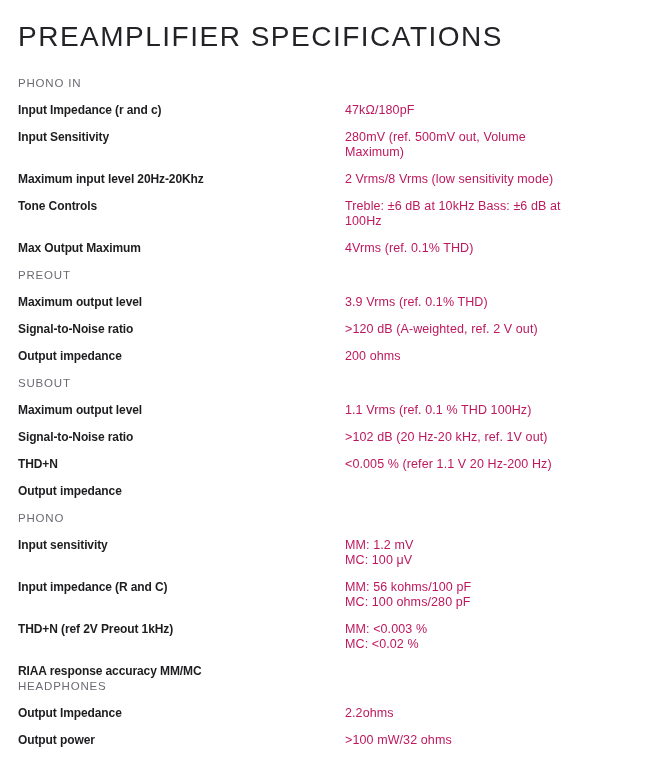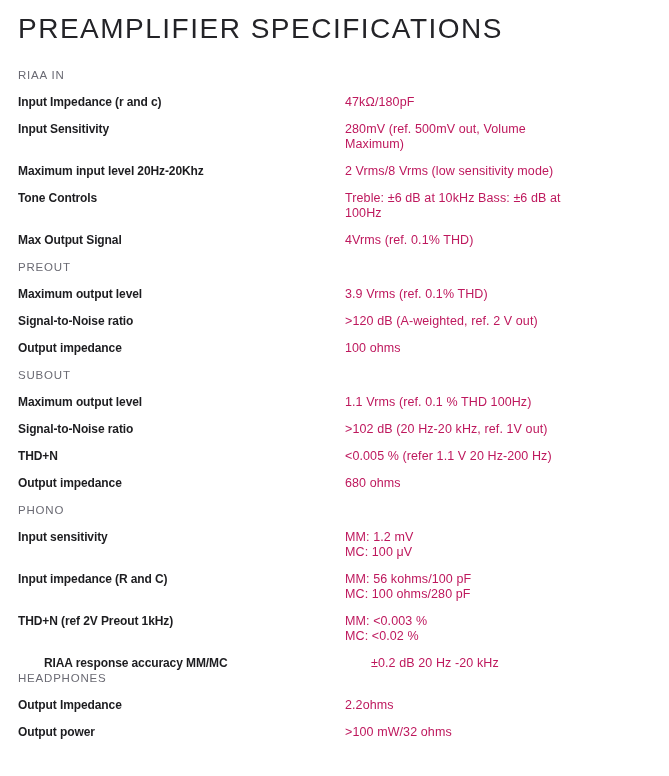--- a/index.html
+++ b/index.html
@@ -8,21 +8,21 @@
     background: #ffffff;
     width: 669px;
     height: 776px;
     overflow: hidden;
     font-family: "Liberation Sans", sans-serif;
   }
   .doc {
     box-sizing: border-box;
     width: 584px;
     height: 776px;
-    padding: 12px 8px 20px 18px;
+    padding: 20px 8px 20px 18px;
   }
   h1.page-title {
     margin: 0 0 22px 0;
     font-size: 28px;
     line-height: 34px;
     font-weight: 400;
     letter-spacing: 1.5px;
     color: #232327;
   }
   .section-title {
@@ -34,21 +34,20 @@
     font-weight: 400;
   }
   .row {
     display: flex;
     align-items: flex-start;
     margin: 0 0 12px 0;
     justify-content: space-between;
   }
   .row.no-gap {
     margin-bottom: 0;
-    margin-left: 26px;
   }
   .label {
     flex: 0 0 327px;
     max-width: 327px;
     font-size: 12px;
     line-height: 15px;
     font-weight: 700;
     letter-spacing: -0.1px;
     color: #1d1d20;
     white-space: nowrap;
@@ -62,93 +61,91 @@
     letter-spacing: 0.1px;
   }
 </style>
 </head>
 <body>
 
 <div class="doc">
 
   <h1 class="page-title">PREAMPLIFIER SPECIFICATIONS</h1>
 
-  <div class="section-title">RIAA IN</div>
+  <div class="section-title">PHONO IN</div>
   <div class="row">
     <div class="label">Input Impedance (r and c)</div>
     <div class="value">47kΩ/180pF</div>
   </div>
   <div class="row">
     <div class="label">Input Sensitivity</div>
     <div class="value">280mV (ref. 500mV out, Volume Maximum)</div>
   </div>
   <div class="row">
     <div class="label">Maximum input level 20Hz-20Khz</div>
     <div class="value">2 Vrms/8 Vrms (low sensitivity mode)</div>
   </div>
   <div class="row">
     <div class="label">Tone Controls</div>
     <div class="value">Treble: ±6 dB at 10kHz Bass: ±6 dB at 100Hz</div>
   </div>
   <div class="row">
-    <div class="label">Max Output Signal</div>
+    <div class="label">Max Output Maximum</div>
     <div class="value">4Vrms (ref. 0.1% THD)</div>
   </div>
 
   <div class="section-title">PREOUT</div>
   <div class="row">
     <div class="label">Maximum output level</div>
     <div class="value">3.9 Vrms (ref. 0.1% THD)</div>
   </div>
   <div class="row">
     <div class="label">Signal-to-Noise ratio</div>
     <div class="value">&gt;120 dB (A-weighted, ref. 2 V out)</div>
   </div>
   <div class="row">
     <div class="label">Output impedance</div>
-    <div class="value">100 ohms</div>
+    <div class="value">200 ohms</div>
   </div>
 
   <div class="section-title">SUBOUT</div>
   <div class="row">
     <div class="label">Maximum output level</div>
     <div class="value">1.1 Vrms (ref. 0.1 % THD 100Hz)</div>
   </div>
   <div class="row">
     <div class="label">Signal-to-Noise ratio</div>
     <div class="value">&gt;102 dB (20 Hz-20 kHz, ref. 1V out)</div>
   </div>
   <div class="row">
     <div class="label">THD+N</div>
     <div class="value">&lt;0.005 % (refer 1.1 V 20 Hz-200 Hz)</div>
   </div>
   <div class="row">
     <div class="label">Output impedance</div>
-    <div class="value">680 ohms</div>
   </div>
 
   <div class="section-title">PHONO</div>
   <div class="row">
     <div class="label">Input sensitivity</div>
     <div class="value">MM: 1.2 mV
 MC: 100 μV</div>
   </div>
   <div class="row">
     <div class="label">Input impedance (R and C)</div>
     <div class="value">MM: 56 kohms/100 pF
 MC: 100 ohms/280 pF</div>
   </div>
   <div class="row">
     <div class="label">THD+N (ref 2V Preout 1kHz)</div>
     <div class="value">MM: &lt;0.003 %
 MC: &lt;0.02 %</div>
   </div>
   <div class="row no-gap">
     <div class="label">RIAA response accuracy MM/MC</div>
-    <div class="value">±0.2 dB 20 Hz -20 kHz</div>
   </div>
 
   <div class="section-title">HEADPHONES</div>
   <div class="row">
     <div class="label">Output Impedance</div>
     <div class="value">2.2ohms</div>
   </div>
   <div class="row">
     <div class="label">Output power</div>
     <div class="value">&gt;100 mW/32 ohms</div>

